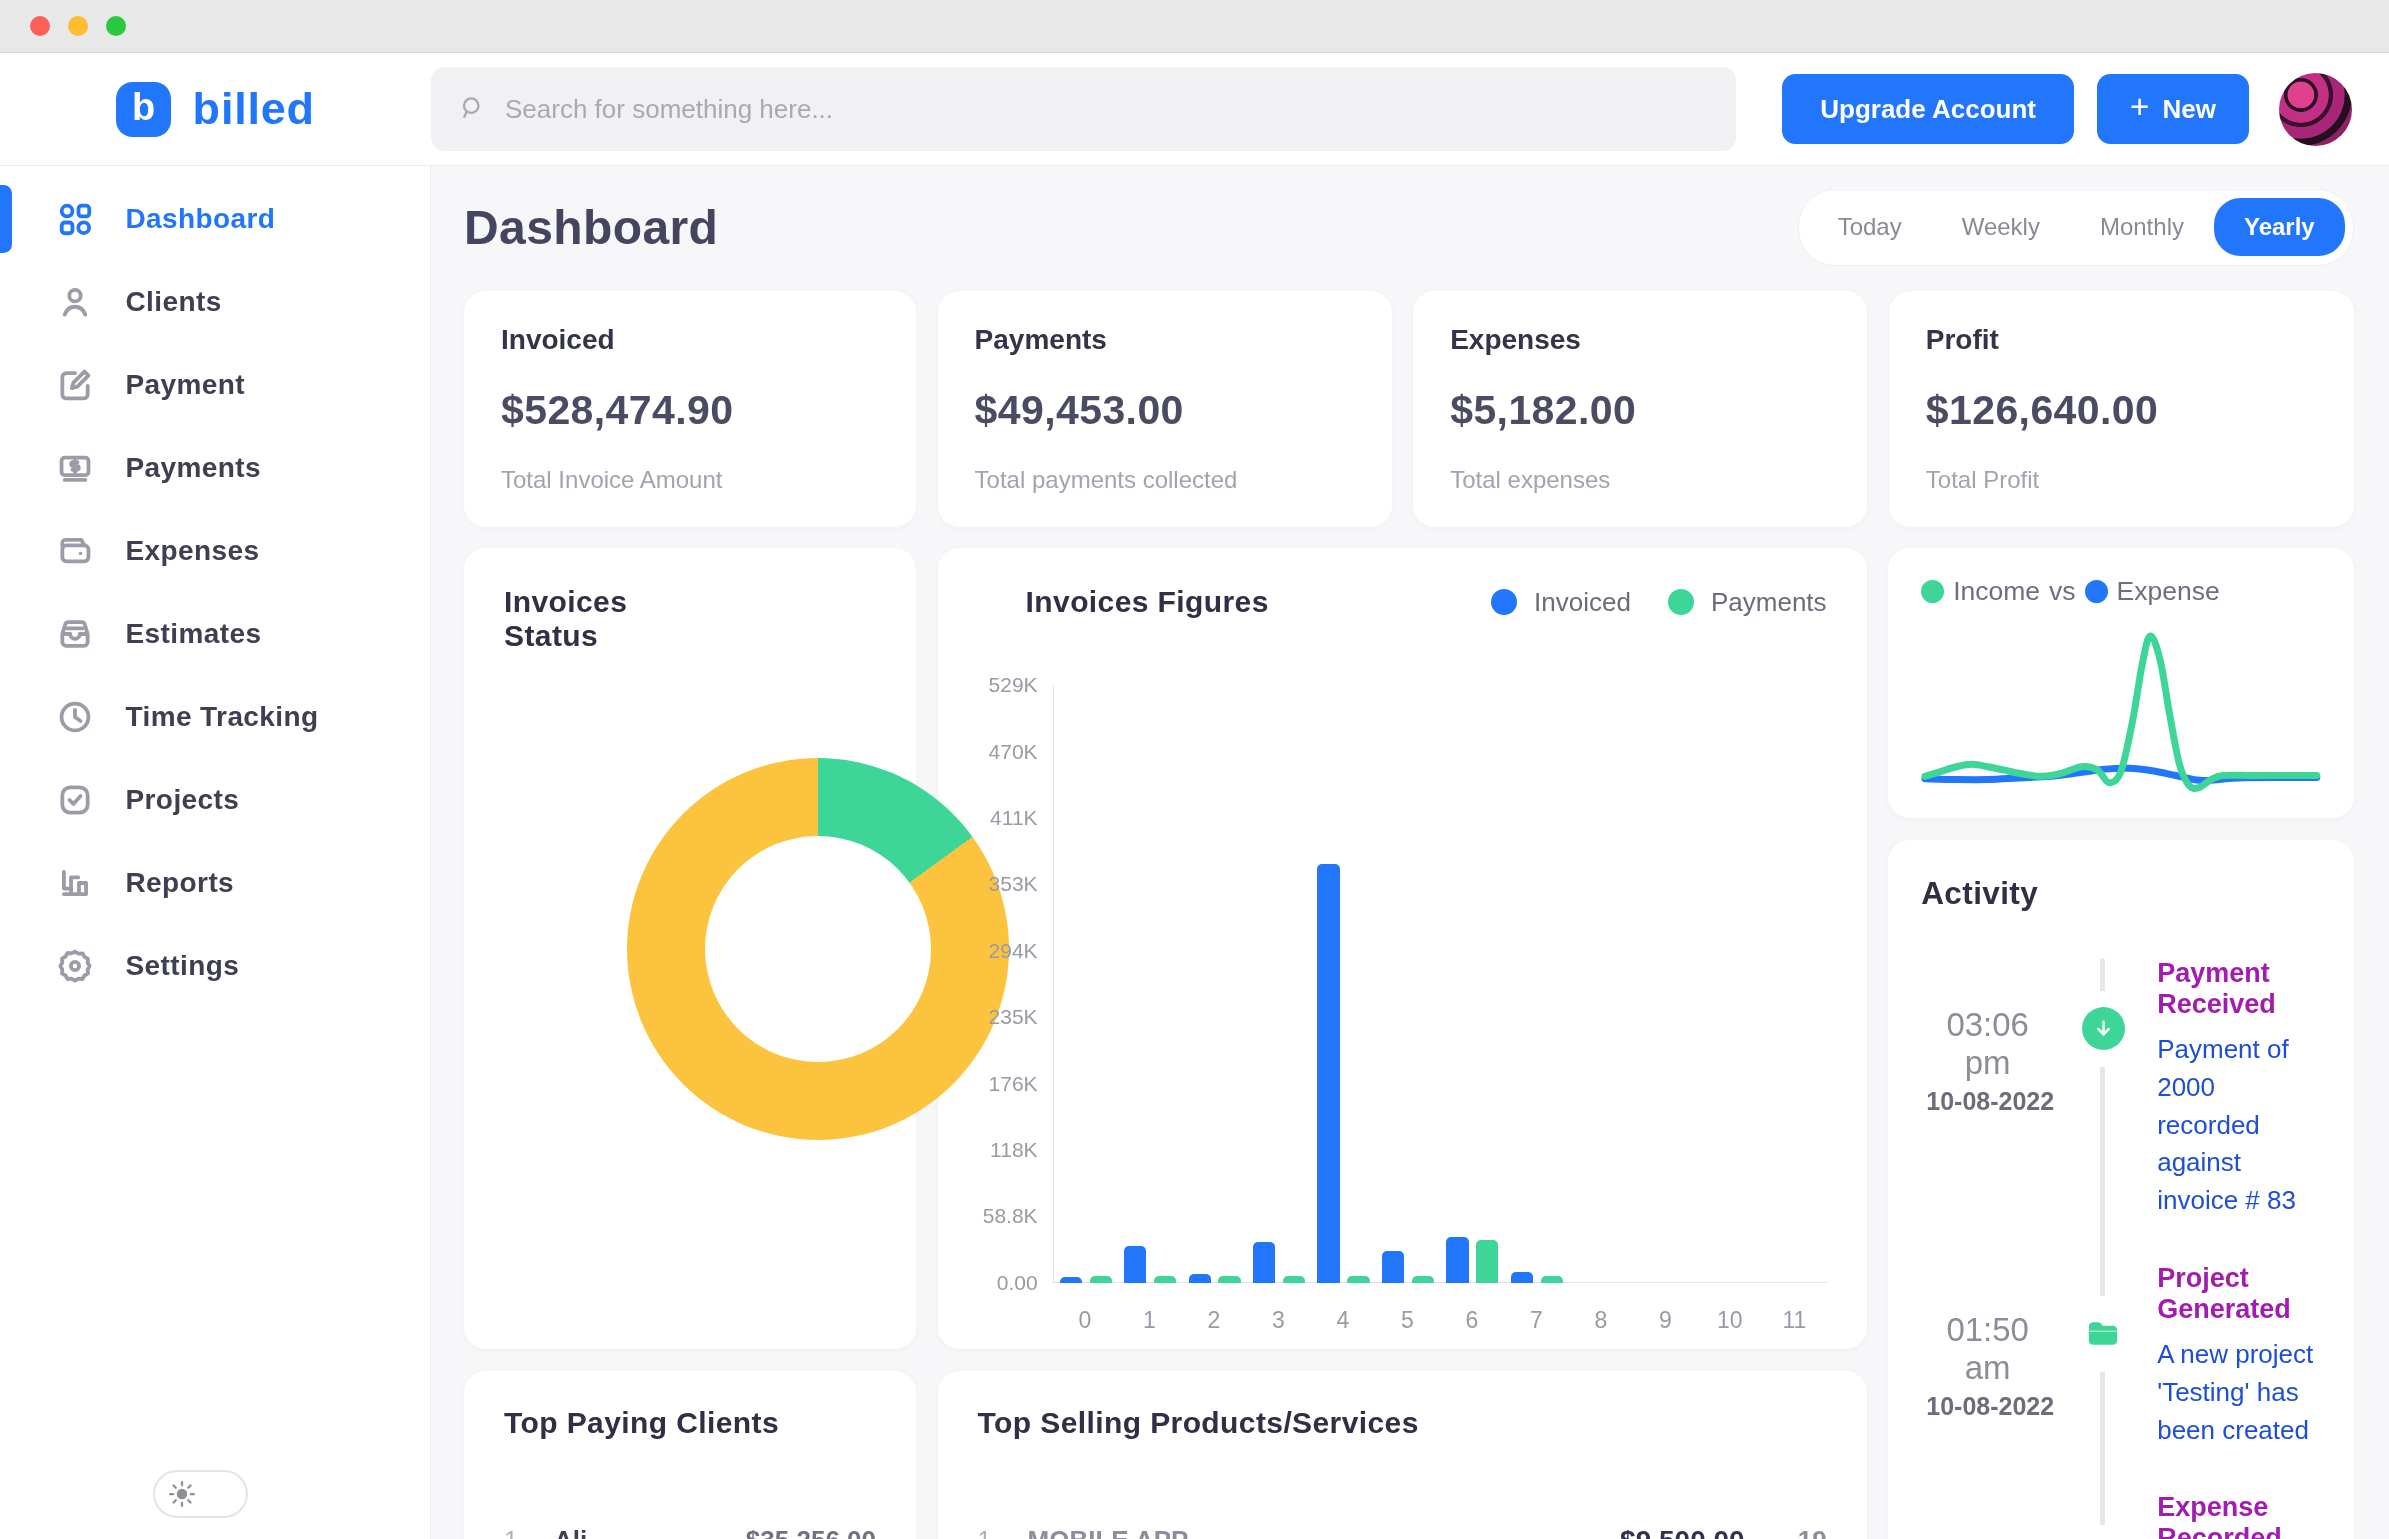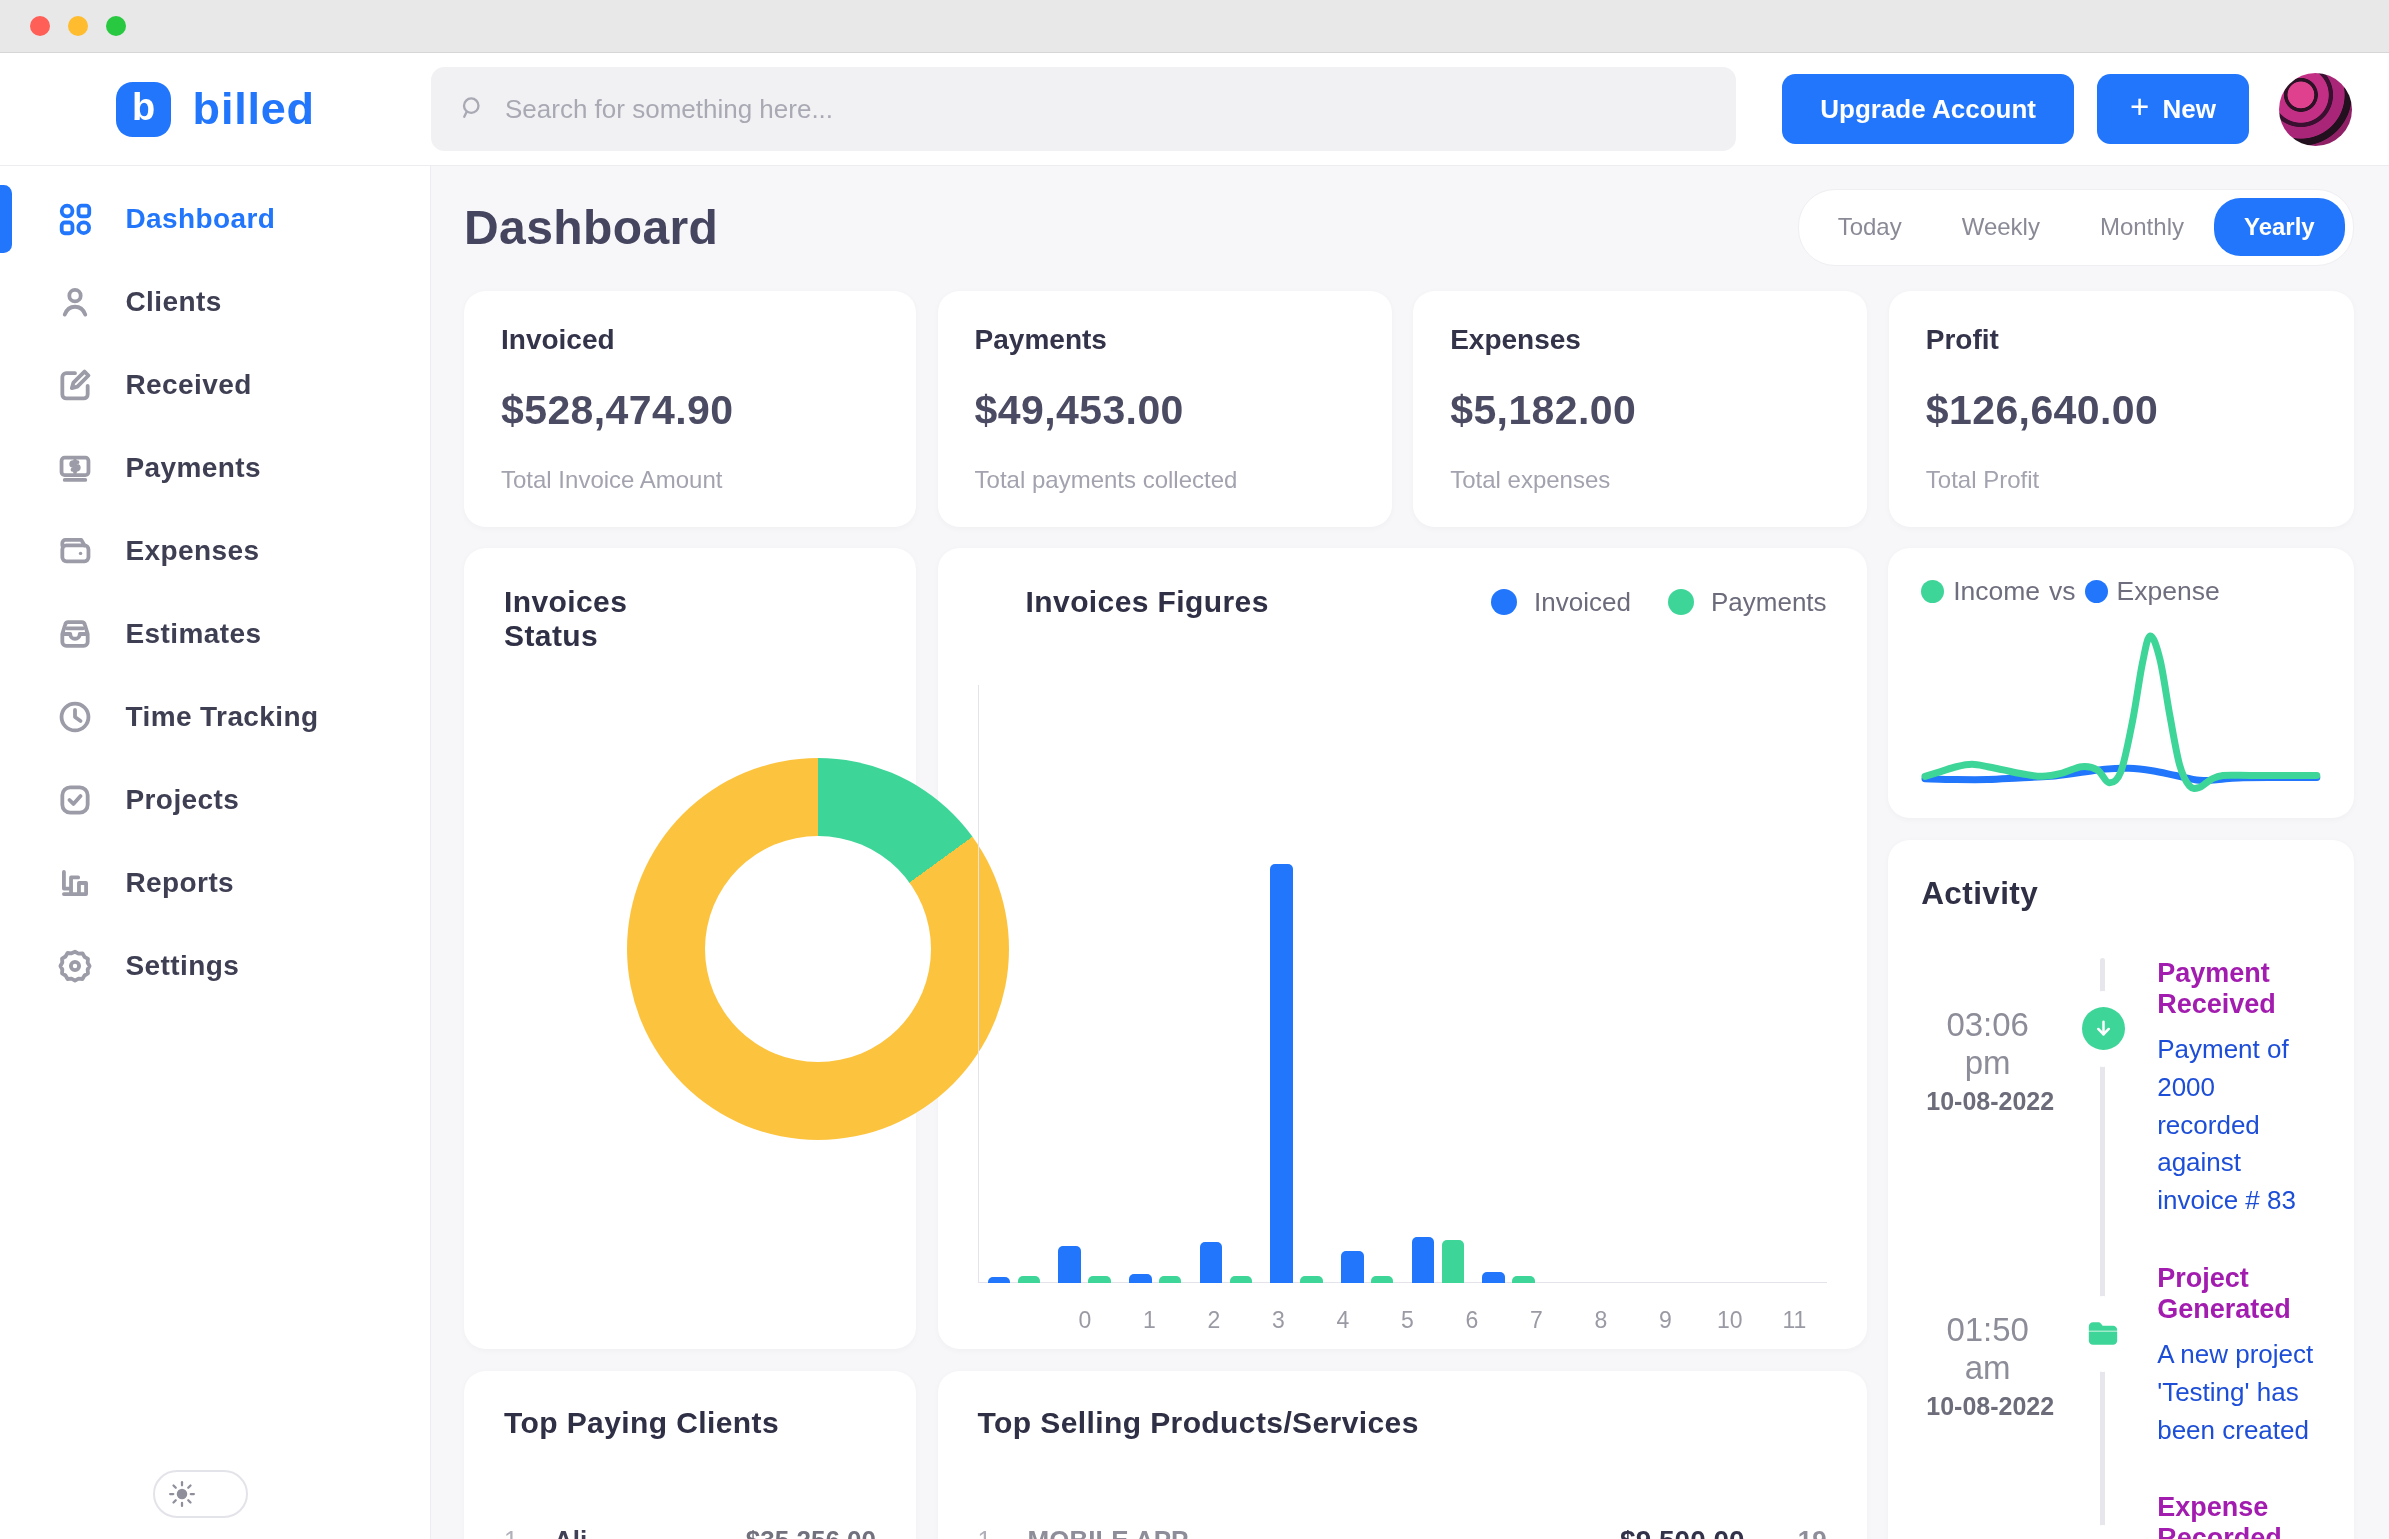--- a/index.html
+++ b/index.html
@@ -164,21 +164,21 @@
           <circle cx="12" cy="8" r="3.6"></circle>
           <path d="M5.5 20c1.2-3.4 3.6-5 6.5-5s5.3 1.6 6.5 5"></path>
         </svg>
       <span class="label">Clients</span>
     </div>
     <div class="nav-item">
       <svg viewBox="0 0 24 24" class="nav-icon">
           <path d="M20 12.5V18a2.5 2.5 0 0 1-2.5 2.5h-11A2.5 2.5 0 0 1 4 18V7a2.5 2.5 0 0 1 2.5-2.5H12"></path>
           <path d="M10 14l1-3.5 7-7 2.5 2.5-7 7L10 14z"></path>
         </svg>
-      <span class="label">Received</span>
+      <span class="label">Payment</span>
     </div>
     <div class="nav-item">
       <svg viewBox="0 0 24 24" class="nav-icon">
           <rect x="3.5" y="5.5" width="17" height="11" rx="2"></rect>
           <path d="M13.6 8.3h-2.8a1.2 1.2 0 0 0 0 2.4h2.4a1.2 1.2 0 0 1 0 2.4h-2.8M12 7.3v7.4"></path>
           <path d="M5.5 19.5h13"></path>
         </svg>
       <span class="label">Payments</span>
     </div>
     <div class="nav-item">
@@ -312,20 +312,32 @@
                 <span class="legend-dot" id="bar-dot-0" style="background: rgb(33, 118, 252);"></span>
                 <span class="legend-label">Invoiced</span>
               </div>
               <div class="legend-item">
                 <span class="legend-dot" id="bar-dot-1" style="background: rgb(62, 213, 152);"></span>
                 <span class="legend-label">Payments</span>
               </div>
             </div>
           </div>
           <div class="chart-area">
+            <div class="y-axis" id="y-axis">
+                <div class="y-tick" style="top: 0%;">529K</div>
+                <div class="y-tick" style="top: 11.1111%;">470K</div>
+                <div class="y-tick" style="top: 22.2222%;">411K</div>
+                <div class="y-tick" style="top: 33.3333%;">353K</div>
+                <div class="y-tick" style="top: 44.4444%;">294K</div>
+                <div class="y-tick" style="top: 55.5556%;">235K</div>
+                <div class="y-tick" style="top: 66.6667%;">176K</div>
+                <div class="y-tick" style="top: 77.7778%;">118K</div>
+                <div class="y-tick" style="top: 88.8889%;">58.8K</div>
+                <div class="y-tick" style="top: 100%;">0.00</div>
+              </div>
             <div class="plot">
               <div class="plot-base"></div>
               <div class="bar-groups" id="bar-groups">
                   <div class="bar-group">
                     <div class="bar" style="height: 0.94518%; background: rgb(33, 118, 252);"></div>
                     <div class="bar" style="height: 1.13422%; background: rgb(62, 213, 152);"></div>
                   </div>
                   <div class="bar-group">
                     <div class="bar" style="height: 6.23819%; background: rgb(33, 118, 252);"></div>
                     <div class="bar" style="height: 1.13422%; background: rgb(62, 213, 152);"></div>

